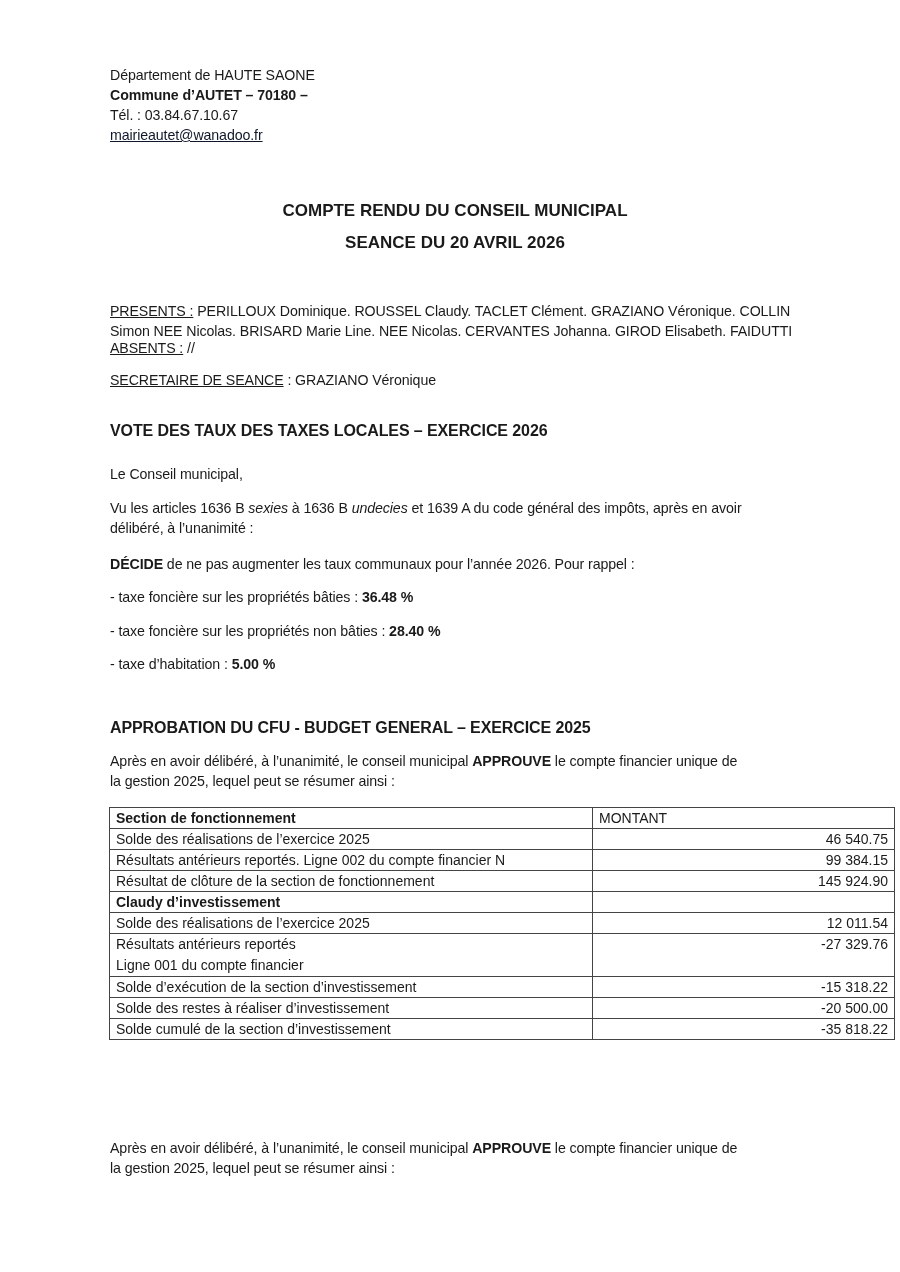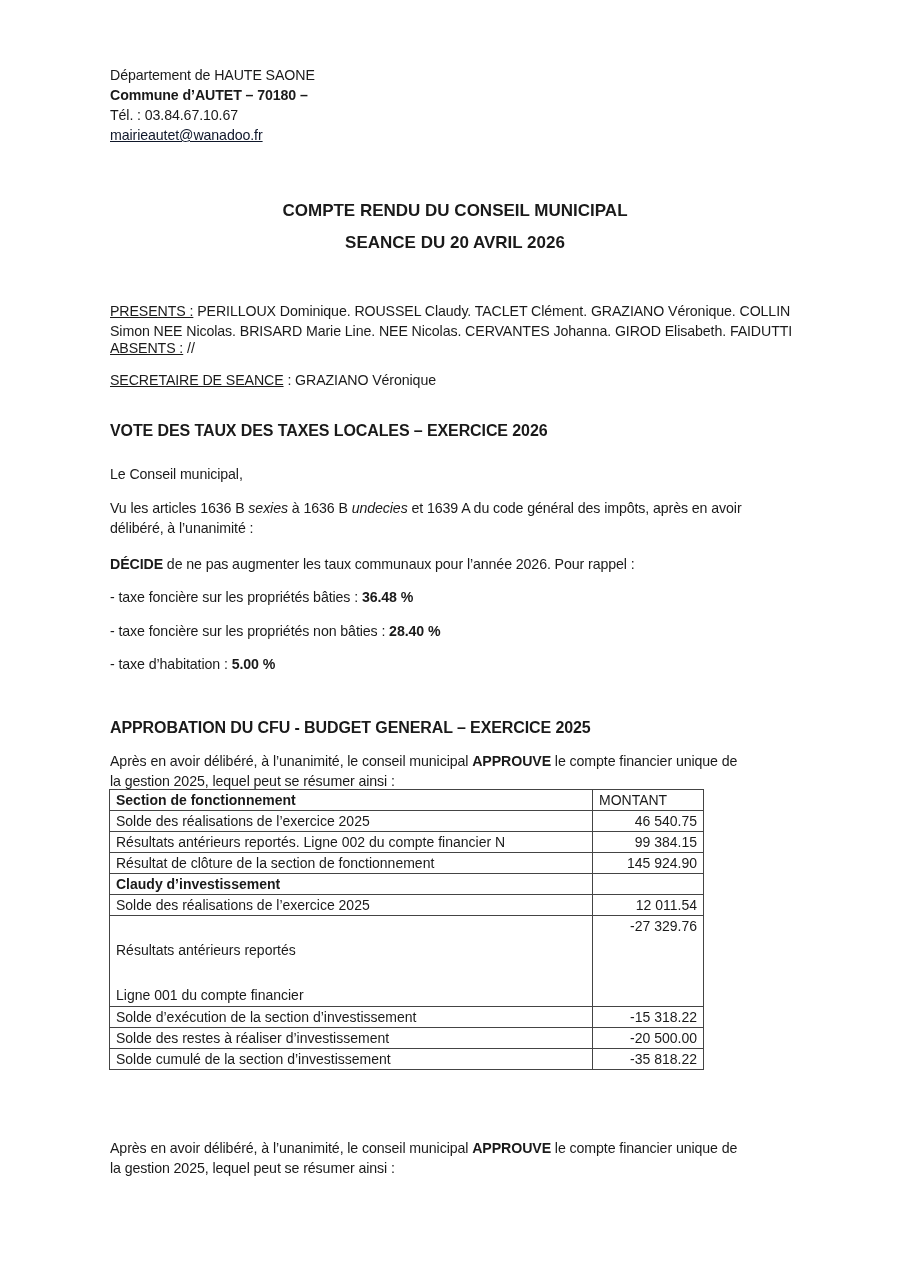--- a/index.html
+++ b/index.html
@@ -11,29 +11,29 @@
     .txt { font-family: "Liberation Sans", sans-serif; font-size: 14.2px; line-height: 20px; letter-spacing: -0.1px; }
     .header { position: absolute; left: 110px; top: 65px; }
     .header div { height: 20px; }
     .bold { font-weight: bold; }
     .u { text-decoration: underline; }
     .link { text-decoration: underline; color: #0f172a; }
     .center { position: absolute; left: 110px; width: 690px; text-align: center; font-weight: bold; font-size: 17px; }
     .block { position: absolute; left: 110px; width: 690px; }
     .h2 { position: absolute; left: 110px; font-family: "Liberation Sans", sans-serif; font-weight: bold; font-size: 16px; letter-spacing: -0.1px; }
     table.cfu {
-      position: absolute; left: 109px; top: 789px; width: 595px;
+      position: absolute; left: 109px; top: 807px; width: 786px;
       border-collapse: collapse; font-family: "Liberation Sans", sans-serif; font-size: 14px;
     }
     table.cfu td { border: 1px solid #444; padding: 0 6px; height: 20px; line-height: 20px; vertical-align: top; }
     table.cfu td.lab { width: 470px; }
     table.cfu td.amt { text-align: right; padding-left: 30px; }
     table.cfu td.hdr-amt { text-align: left; }
     table.cfu tr.tall td { height: 42px; }
-    .two-line span { display: block; line-height: 21px; margin-top: 24px; }
+    .two-line span { display: block; line-height: 21px; }
   </style>
 </head>
 <body>
 
 <div class="page">
 
   <div class="header txt">
     <div>Département de HAUTE SAONE</div>
     <div class="bold">Commune d’AUTET – 70180 –</div>
     <div>Tél. : 03.84.67.10.67</div>

